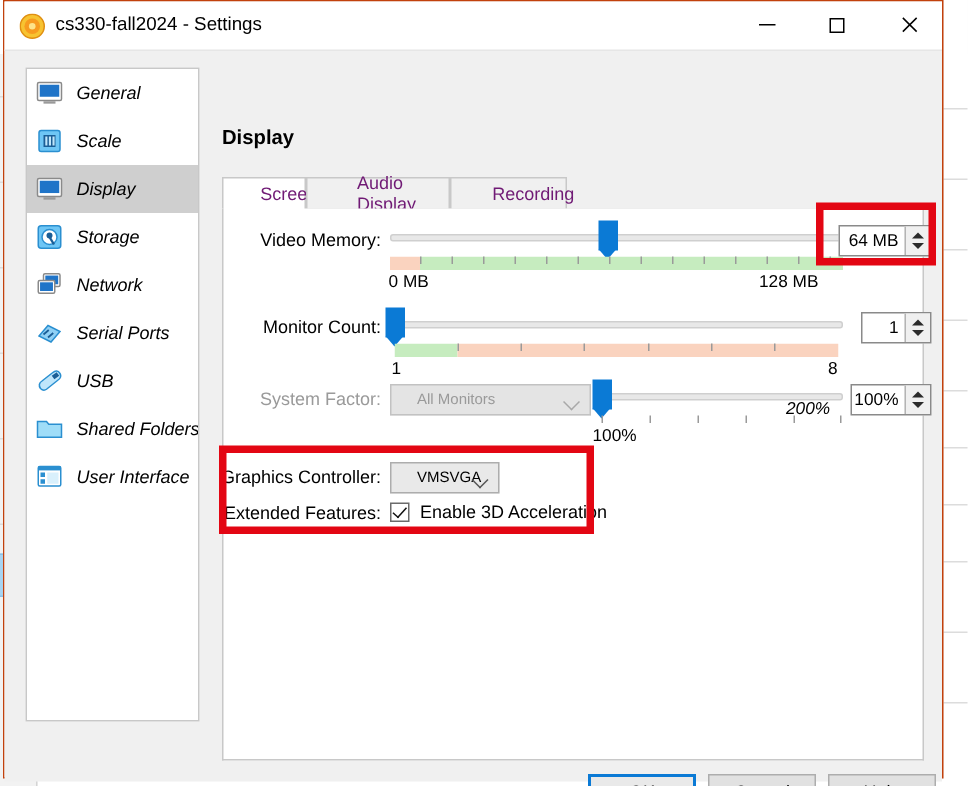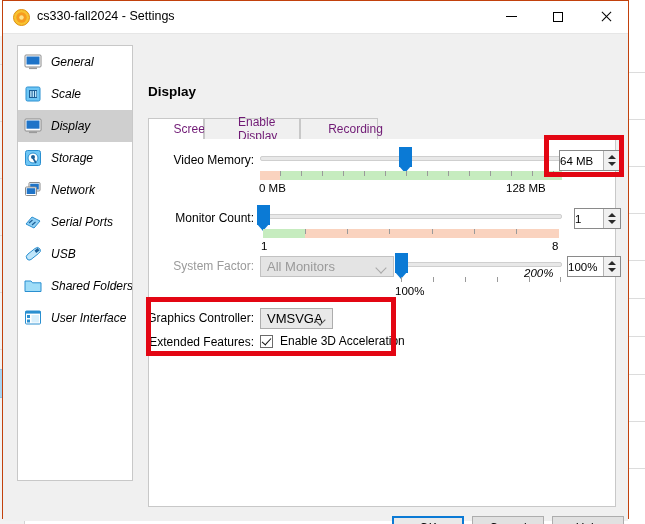--- a/index.html
+++ b/index.html
@@ -136,42 +136,42 @@
   .ticks { position: absolute; height: 5px; }
   .ticks i { position: absolute; top: 0; width: 1px; height: 5px; background: #9a9a9a; }
   .scale-text { position: absolute; font-size: 11.5px; color: #000; white-space: nowrap; }
 
   
   .spinbox {
     position: absolute; height: 21px; border: 1px solid #8a8a8a;
     background: #ffffff; box-sizing: border-box; display: flex; align-items: center;
   }
   .spin-value {
-    flex: 1; padding-right: 4px; font-size: 11.5px; color: #000;
+    flex: 1; text-align: right; padding-right: 4px; font-size: 11.5px; color: #000;
   }
   .spin-buttons {
     width: 16px; height: 19px; border-left: 1px solid #b4b4b4; background: #f0f0f0;
     display: flex; flex-direction: column; align-items: center; justify-content: center;
   }
   .spin-up, .spin-dn { width: 0; height: 0; }
   .spin-up {
     border-left: 4px solid transparent; border-right: 4px solid transparent;
     border-bottom: 4px solid #2b2b2b; margin-bottom: 3px;
   }
   .spin-dn {
     border-left: 4px solid transparent; border-right: 4px solid transparent;
     border-top: 4px solid #2b2b2b;
   }
 
   
   .combo {
     position: absolute; height: 21px; box-sizing: border-box;
     border: 1px solid #adadad; background: #e9e9e9;
-    display: flex; align-items: center; padding-left: 6px;
-    font-size: 13px; color: #000;
+    display: flex; align-items: center; padding-left: 17px;
+    font-size: 10px; color: #000;
   }
   .combo.disabled { color: #9a9a9a; background: #e4e4e4; border-color: #c2c2c2; }
   .combo .chev {
     position: absolute; right: 8px; top: 7px;
     width: 7px; height: 7px; border-right: 1.5px solid #555; border-bottom: 1.5px solid #555;
     transform: rotate(45deg);
   }
   .combo.disabled .chev { border-color: #a8a8a8; }
 
   
@@ -354,21 +354,21 @@
           </svg>
         </span>
         <span class="side-label">User Interface</span>
       </div>
     </div>
 
     <div class="pane-title">Display</div>
 
     <div class="tabstrip">
       <div class="tab active" style="left:0px; width:56px;">Screen</div>
-      <div class="tab" style="left:56px; width:96px;">Enable Display</div>
+      <div class="tab" style="left:56px; width:96px;">Audio Display</div>
       <div class="tab" style="left:152px; width:78px;">Recording</div>
     </div>
 
     <div class="content-panel">
 
       <div class="row-label" style="left:0px; top:14px; width:105px;">Video Memory:</div>
 
       <div class="slider-groove" style="left:111px; top:17px; width:302px;"></div>
       <div class="slider-handle" style="left:250px; top:8px;"></div>
       <div class="colorbar" style="left:111px; top:32px; width:302px;">

